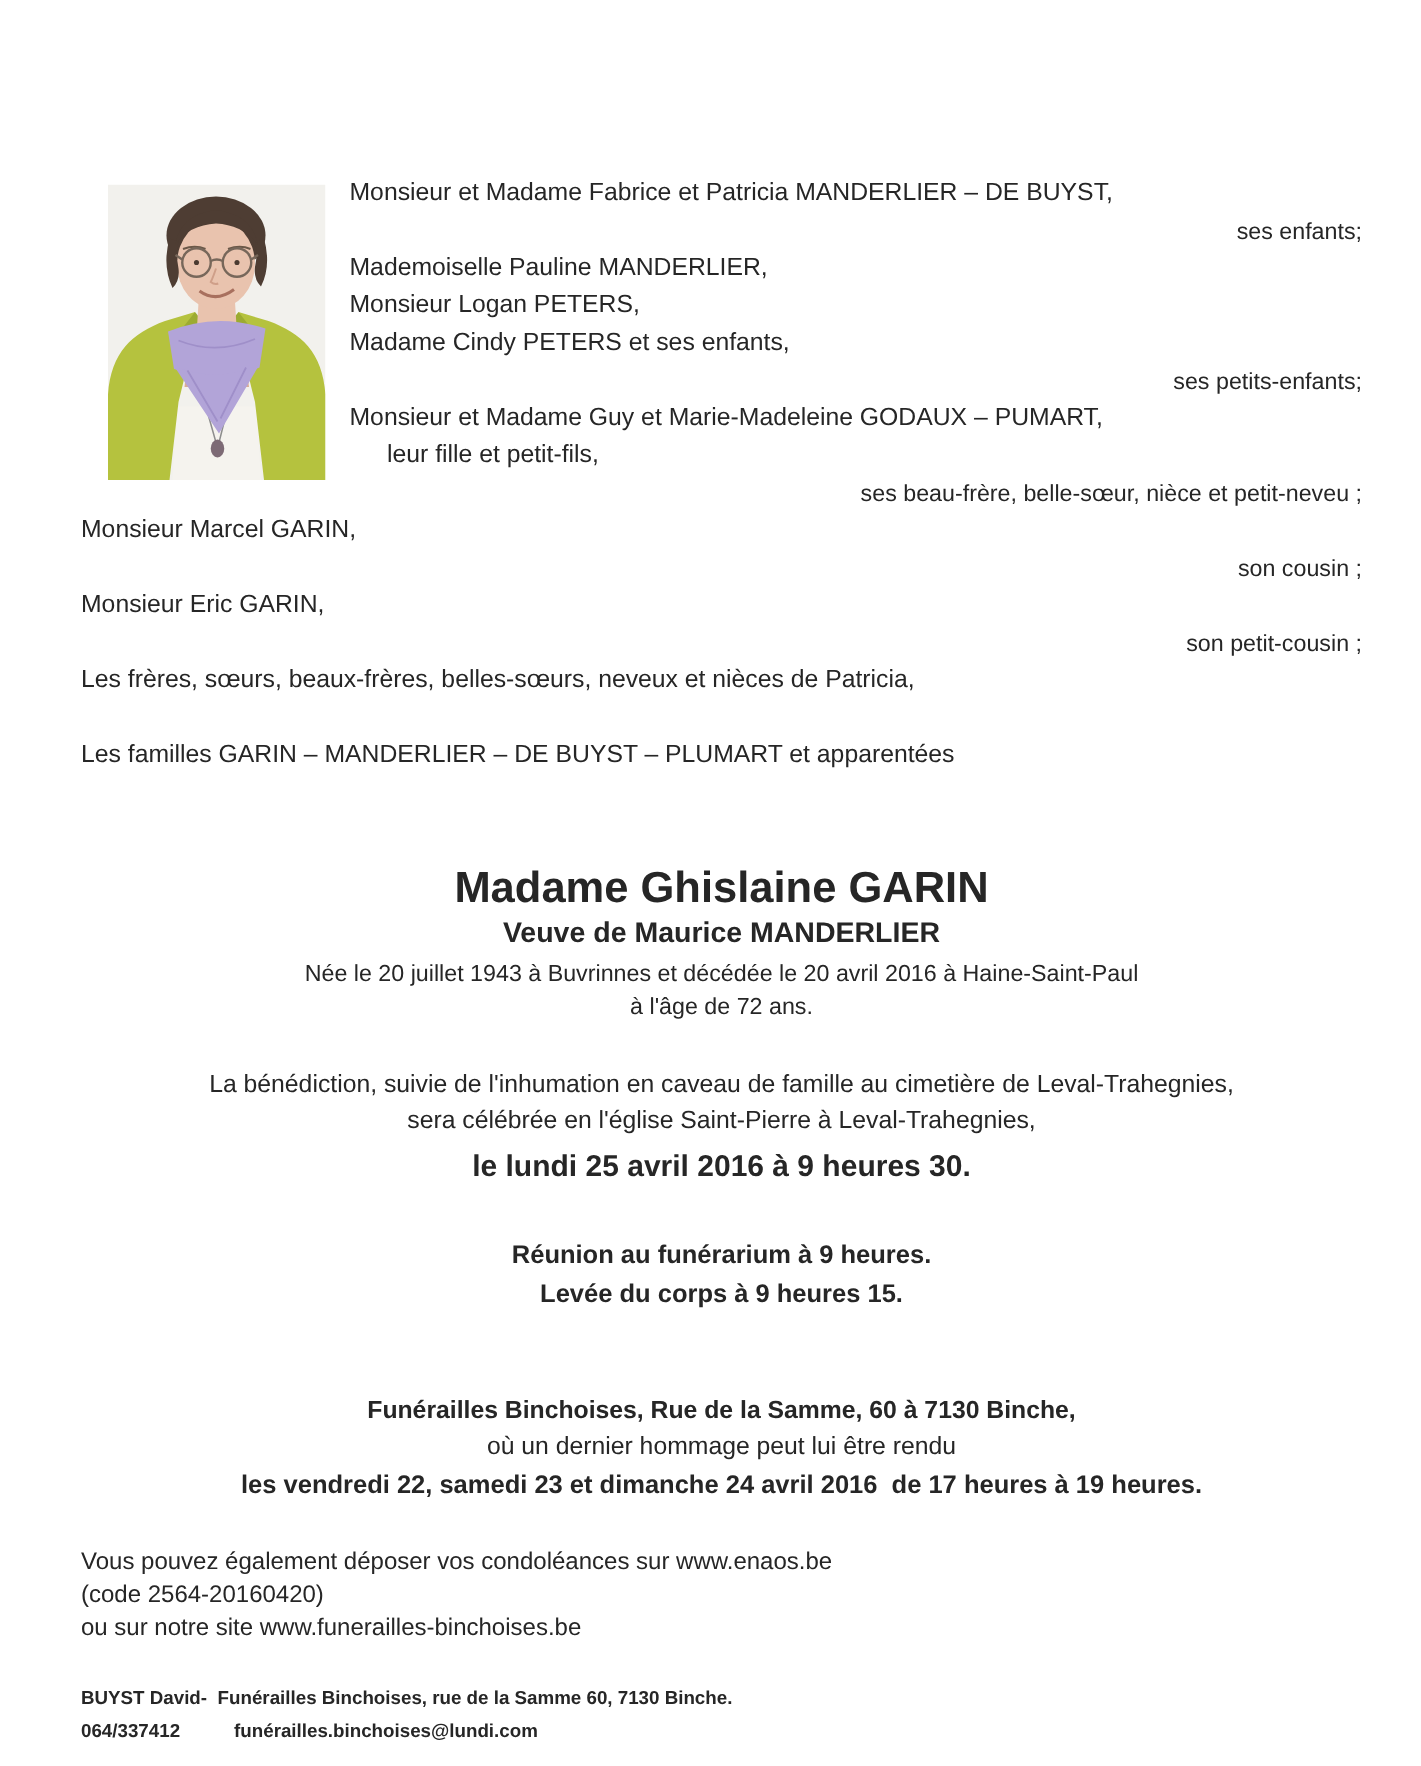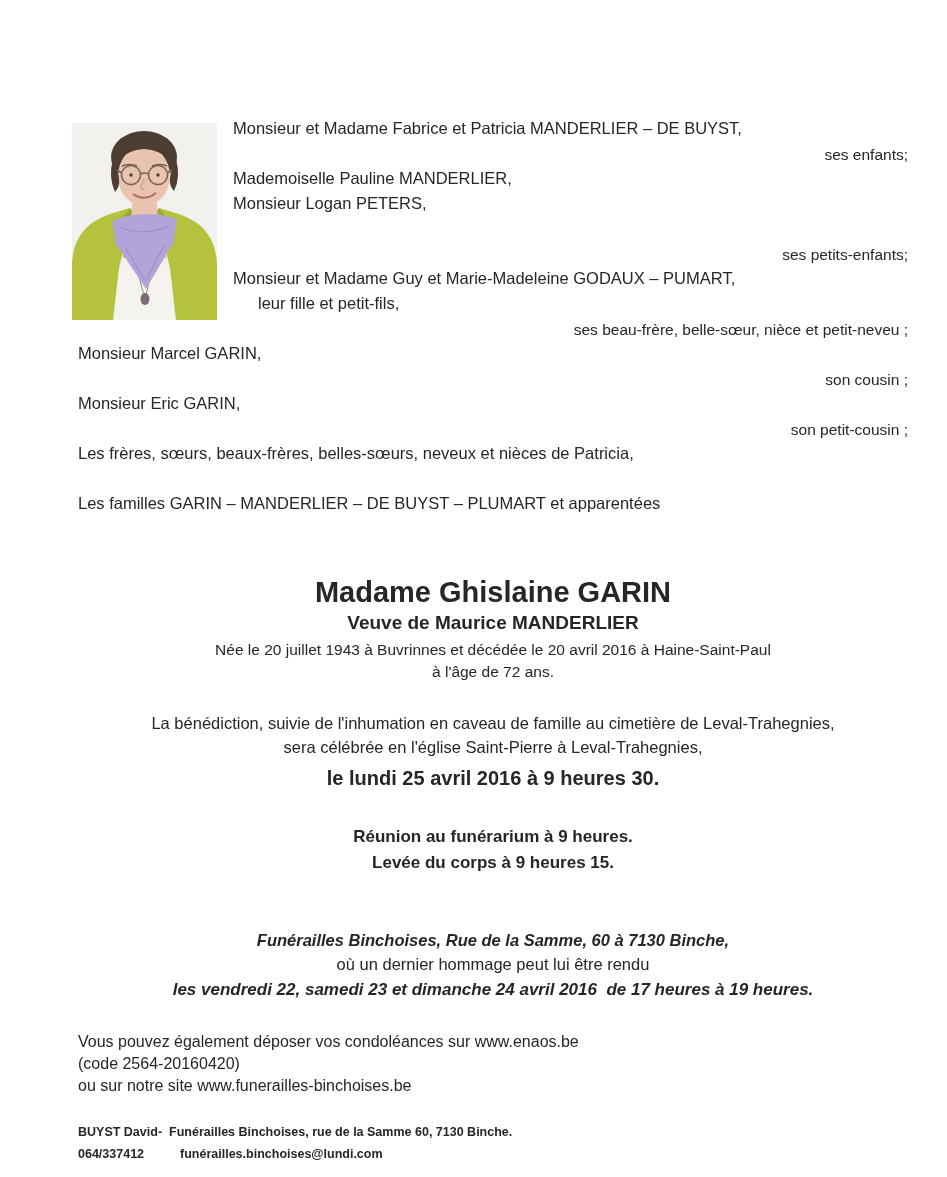--- a/index.html
+++ b/index.html
@@ -7,35 +7,35 @@
     position: relative;
     width: 947px;
     height: 1177px;
     background: var(--color-page_background, #ffffff);
     font-family: "Liberation Sans", "DejaVu Sans", sans-serif;
     color: var(--color-text, #262626);
     overflow: hidden;
   }
   .ln {
     position: absolute;
-    left: 78px;
+    left: 54px;
     right: 39px;
     font-size: 16.5px;
     line-height: 25px;
   }
   .in1 { left: 233px; }
   .in2 { left: 258px; }
   .rt  { text-align: right; font-size: 15.5px; }
   .ctr { text-align: center; }
   .sm  { font-size: 15.5px; line-height: 22px; }
   .md  { font-size: 17px; line-height: 26px; font-weight: 700; }
   .big { font-size: 20px; line-height: 28px; font-weight: 700; }
   .title    { font-size: 29px; line-height: 34px; font-weight: 700; }
   .subtitle { font-size: 19px; line-height: 24px; font-weight: 700; }
-  .bi  { font-weight: 700; font-style: italic; }
+  .bi  { font-weight: 700; }
   .cond { font-size: 16px; line-height: 22px; }
   .ft  { font-size: 12.5px; line-height: 16px; font-weight: 700; }
   .ft .email { display: inline-block; margin-left: 36px; }
   .ft .addr  { display: inline-block; margin-left: 7px; }
   .pre { white-space: pre-wrap; }
   .photo {
     position: absolute;
     left: 72px;
     top: 123px;
     width: 145px;
@@ -76,20 +76,21 @@
     <circle cx="59" cy="52" r="1.7" style="fill:#4a3a30"></circle>
     <circle cx="86" cy="52" r="1.7" style="fill:#4a3a30"></circle>
     <path d="M72,56 Q70,62 68.5,65 Q71,67 73.5,66" style="stroke:#cf9f89;stroke-width:1.3;fill:none"></path>
     <path d="M61,71 Q72,79 84,70" style="stroke:var(--photo-mouth);stroke-width:2;fill:none"></path>
   </svg>
 
   <div class="ln in1" style="top:116px">Monsieur et Madame Fabrice et Patricia MANDERLIER – DE BUYST,</div>
   <div class="ln rt" style="top:142px">ses enfants;</div>
   <div class="ln in1" style="top:166px">Mademoiselle Pauline MANDERLIER,</div>
   <div class="ln in1" style="top:191px">Monsieur Logan PETERS,</div>
+  <div class="ln in1" style="top:216px">Madame Cindy PETERS et ses enfants,</div>
   <div class="ln rt" style="top:242px">ses petits-enfants;</div>
   <div class="ln in1" style="top:266px">Monsieur et Madame Guy et Marie-Madeleine GODAUX – PUMART,</div>
   <div class="ln in2" style="top:291px">leur fille et petit-fils,</div>
   <div class="ln rt" style="top:317px">ses beau-frère, belle-sœur, nièce et petit-neveu ;</div>
   <div class="ln" style="top:341px">Monsieur Marcel GARIN,</div>
   <div class="ln rt" style="top:367px">son cousin ;</div>
   <div class="ln" style="top:391px">Monsieur Eric GARIN,</div>
   <div class="ln rt" style="top:417px">son petit-cousin ;</div>
   <div class="ln" style="top:441px">Les frères, sœurs, beaux-frères, belles-sœurs, neveux et nièces de Patricia,</div>
   <div class="ln" style="top:491px">Les familles GARIN – MANDERLIER – DE BUYST – PLUMART et apparentées</div>

